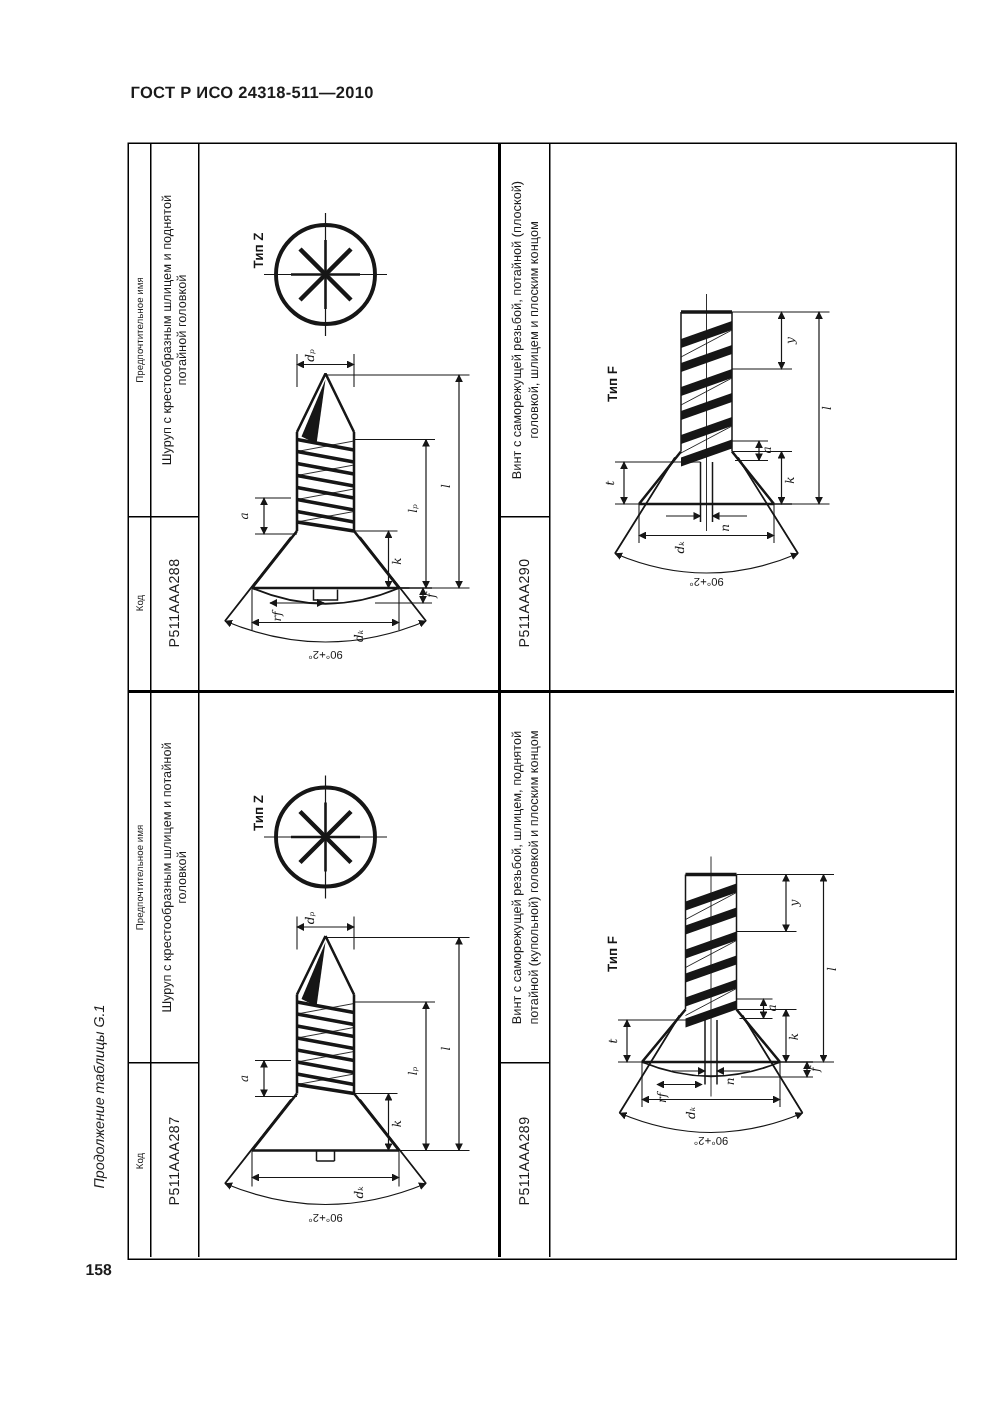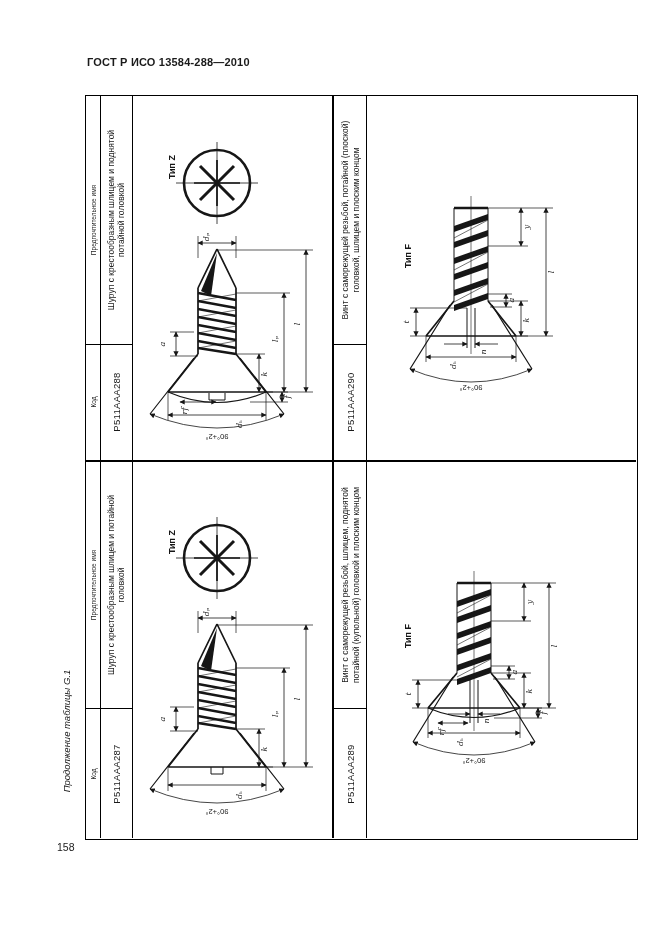--- a/index.html
+++ b/index.html
@@ -1,19 +1,19 @@
 <!DOCTYPE html>
 <html><head>
 <meta charset="utf-8">
 <style>
   html,body{margin:0;padding:0;background:#ffffff;}
   body{width:661px;height:935px;position:relative;font-family:"Liberation Sans",sans-serif;color:#1a1a1a;}
   .page{position:absolute;inset:0;background:#fff;}
   .doc-title{position:absolute;left:87px;top:56px;font-size:11px;font-weight:bold;letter-spacing:.2px;}
-  .page-num{position:absolute;left:57px;top:841px;font-size:10.5px;}
+  .page-num{position:absolute;left:57px;top:841px;font-size:10.5px;font-weight:bold;}
   .cell{position:absolute;overflow:hidden;}
   .rot{position:absolute;left:50%;top:50%;transform:translate(-50%,-50%) rotate(-90deg);
        display:flex;align-items:center;justify-content:center;text-align:center;}
   .hdr-txt{font-size:6.5px;color:#222;white-space:nowrap;}
   .name-txt{font-size:8.5px;line-height:1.18;display:block;max-width:212px;margin:0 auto;}
   .code-txt{font-size:9.5px;letter-spacing:.3px;white-space:nowrap;}
   .side-cap{font-size:9.5px;font-style:italic;white-space:nowrap;}
   .table{position:absolute;left:85px;top:95px;width:553px;height:745px;border:1.5px solid #000;box-sizing:border-box;}
   .vl{position:absolute;top:0;width:1px;height:742px;background:#000;}
   .hl{position:absolute;height:1px;background:#000;}
@@ -27,21 +27,21 @@
   .ext{stroke:#161616;stroke-width:.7;fill:none;}
   text{fill:#161616;font:italic 8px "DejaVu Serif",serif;text-anchor:middle;}
   text.tf{font:bold 9px "Liberation Sans",sans-serif;}
   text.ang{font:7.5px "Liberation Sans",sans-serif;}
 </style>
 </head>
 <body>
 
 <div class="page">
 
-  <div class="doc-title">ГОСТ Р ИСО 13584-288—2010</div>
+  <div class="doc-title">ГОСТ Р ИСО 24318-511—2010</div>
 
   <div class="cell" style="left:56px;top:626px;width:20px;height:210px;">
     <div class="rot" style="width:210px;height:20px;">
       <span class="side-cap">Продолжение таблицы G.1</span>
     </div>
   </div>
 
   <div class="page-num">158</div>
 
   <div class="table">

